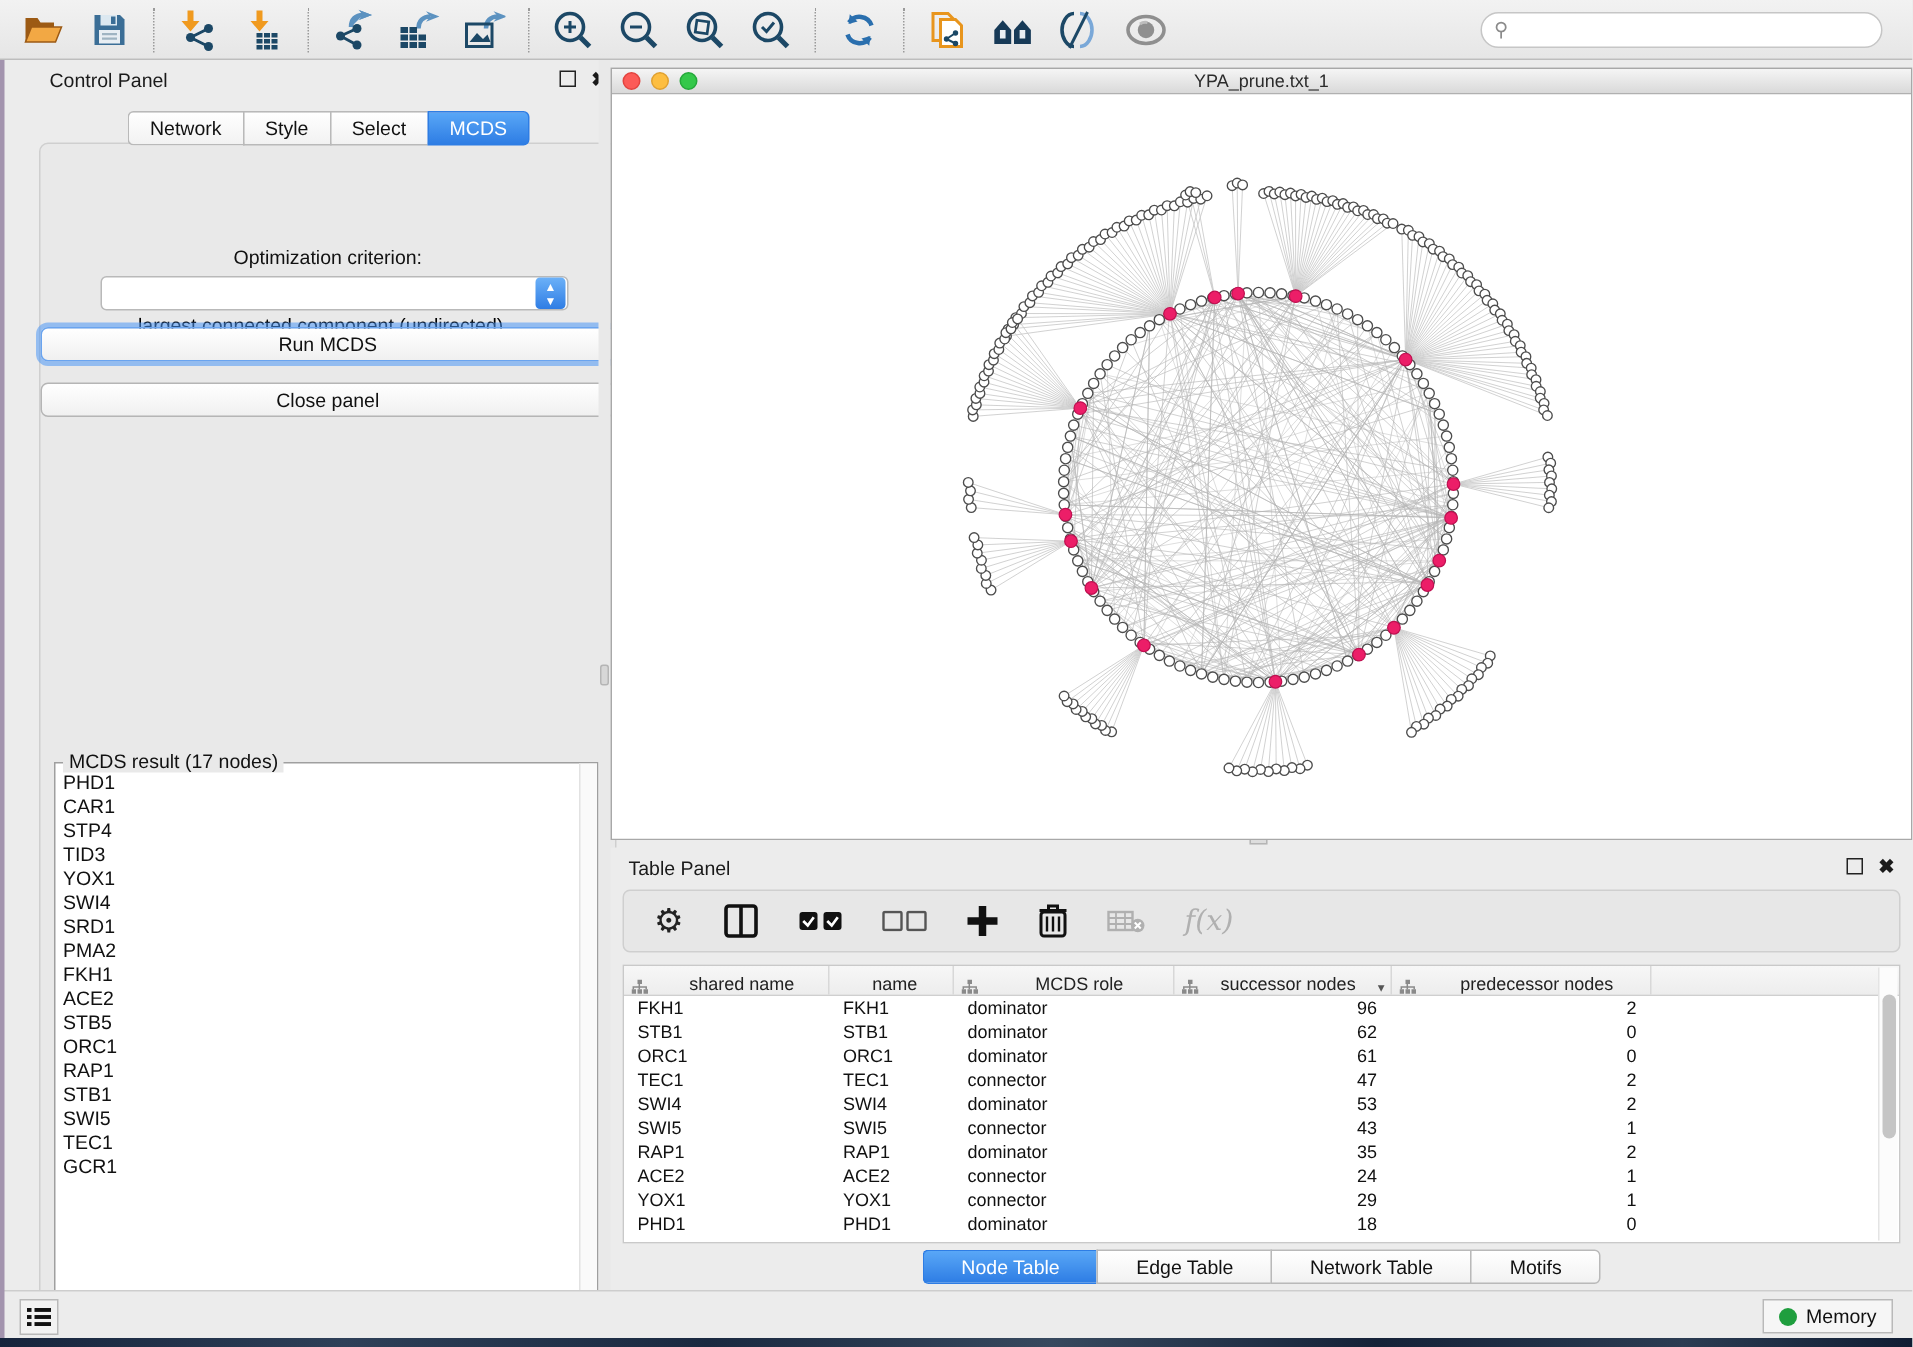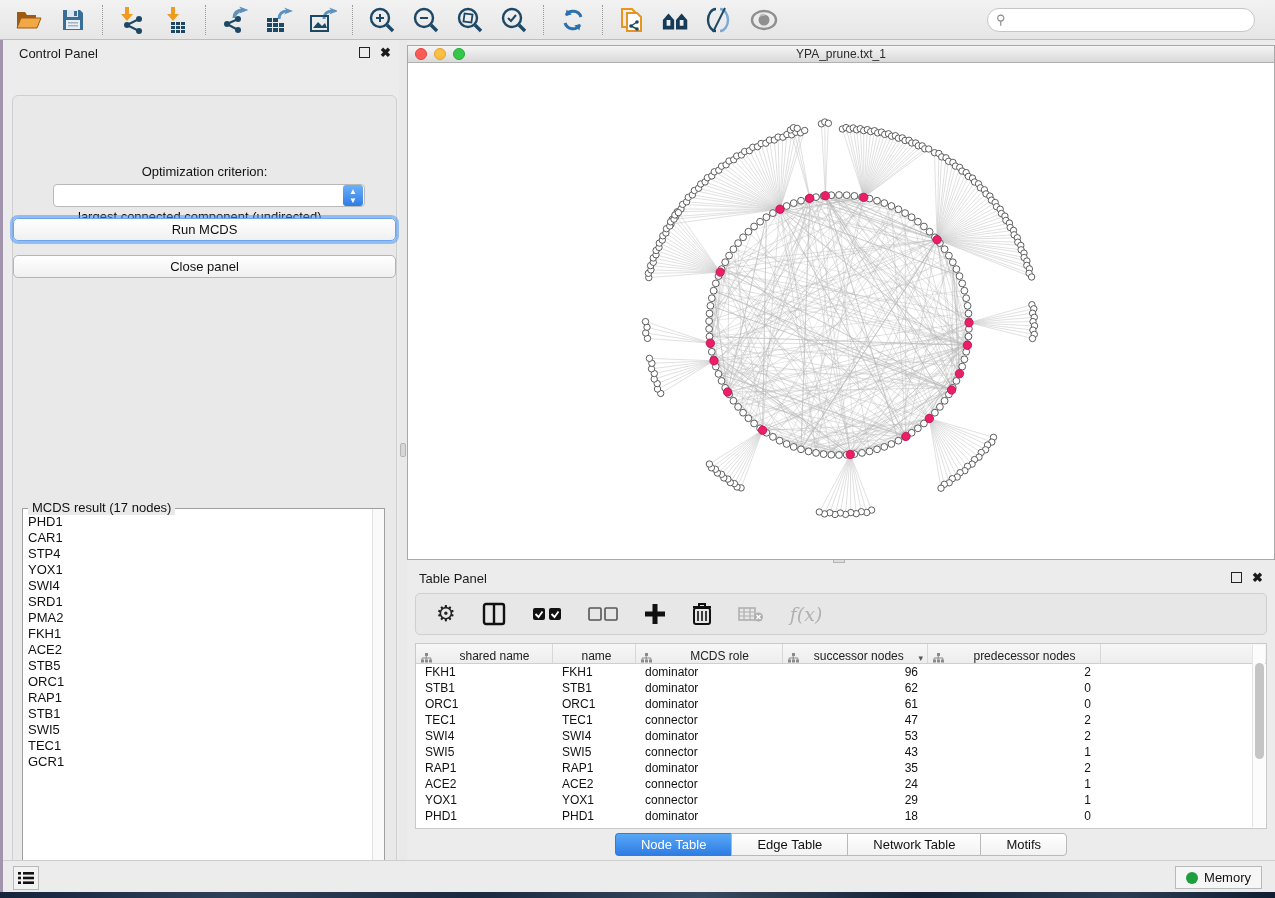--- a/index.html
+++ b/index.html
@@ -17,21 +17,21 @@
     border-bottom:1px solid #bdbdbd; display:flex; align-items:center; }
   .tb-group { display:flex; align-items:center; gap:14px; padding:0 14px; }
   .tb-sep { width:1px; height:30px; border-left:1px dotted #9a9a9a; }
   .tb-btn { width:30px; height:30px; display:flex; align-items:center; justify-content:center; }
   #search-wrap { margin-left:auto; margin-right:20px; }
   #search-input { width:268px; height:24px; border:1px solid #c6c6c6; border-radius:12px; background:#fff;
     padding:0 10px 0 26px; font-size:12px; outline:none; }
   #search-glyph { position:absolute; margin-left:9px; margin-top:4px; color:#8b8b8b; font-size:13px; }
 
   
-  #control-panel { left:7px; top:40px; width:396px; height:820px; background:#ececec; }
+  #control-panel { left:21px; top:40px; width:396px; height:820px; background:#ececec; }
   .panel-title { font-size:13px; color:#1a1a1a; padding:6px 0 0 12px; }
   .panel-title-icons { position:absolute; top:7px; right:12px; display:flex; gap:10px; color:#1a1a1a; }
   .float-glyph { width:11px; height:11px; border:1.5px solid #222; display:inline-block; }
   .close-glyph { font-size:13px; font-weight:bold; line-height:11px; }
 
   .tabrow { position:absolute; top:34px; left:0; width:100%; display:flex; justify-content:center; z-index:3; }
   .tab { font-size:13px; padding:3px 14px; background:linear-gradient(#fff,#f2f2f2); border:1px solid #b9b9b9;
     border-right:none; color:#111; }
   .tab:first-child { border-radius:4px 0 0 4px; }
   .tab:last-child { border-radius:0 4px 4px 0; border-right:1px solid #b9b9b9; }
@@ -278,40 +278,47 @@
     <input id="search-input" type="text" placeholder="" style="">
   </div>
 </div>
 
 <div id="control-panel" class="abs">
   <div class="panel-title">Control Panel</div>
   <div class="panel-title-icons">
     <span class="float-glyph"></span>
     <span class="close-glyph">✖</span>
   </div>
+  <div class="tabrow">
+      <div class="tab">Network</div>
+      <div class="tab">Style</div>
+      <div class="tab">Select</div>
+      <div class="tab active">MCDS</div>
+    </div>
   <div id="cp-content">
     <div id="opt-label">Optimization criterion:</div>
     <div id="combo">
       <span class="combo-text">largest connected component (undirected)</span>
       <span class="combo-stepper">
           <span>▲</span>
           <span>▼</span>
         </span>
     </div>
     <div class="cp-btnrow">
       <button class="mac-btn focused">Run MCDS</button>
       <button class="mac-btn">Close panel</button>
     </div>
     <div id="mcds-result">
       <div id="mcds-fieldset"></div>
       <div id="mcds-legend">MCDS result (17 nodes)</div>
       <div id="mcds-list">
           <div>PHD1</div>
           <div>CAR1</div>
           <div>STP4</div>
+          <div>TID3</div>
           <div>YOX1</div>
           <div>SWI4</div>
           <div>SRD1</div>
           <div>PMA2</div>
           <div>FKH1</div>
           <div>ACE2</div>
           <div>STB5</div>
           <div>ORC1</div>
           <div>RAP1</div>
           <div>STB1</div>

